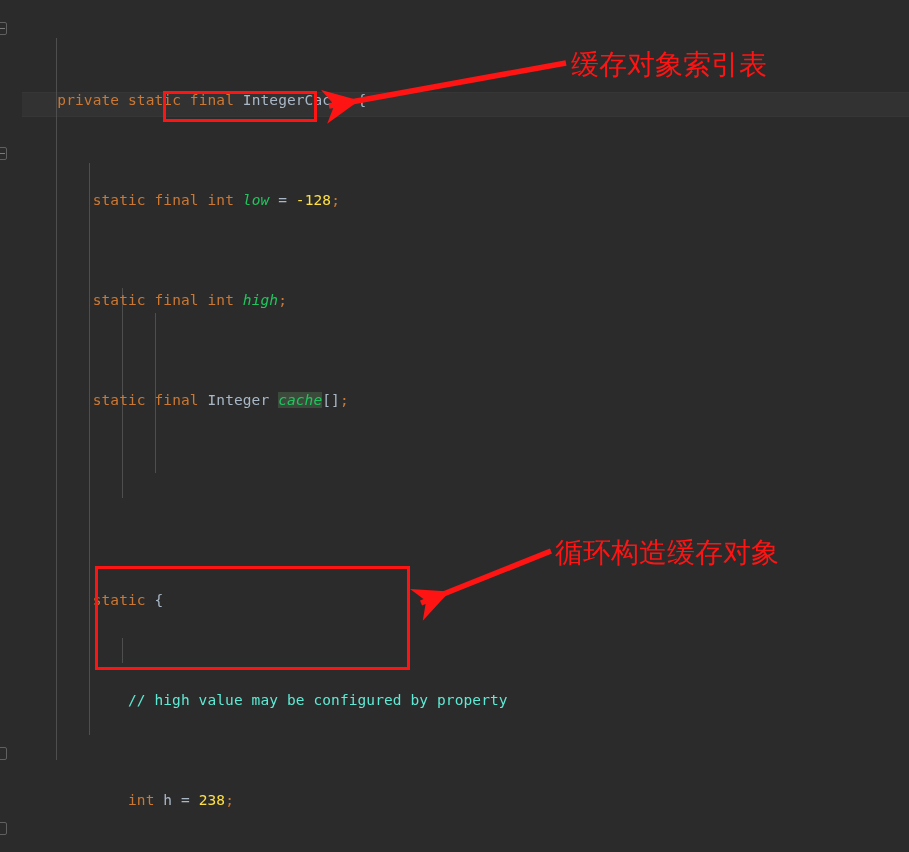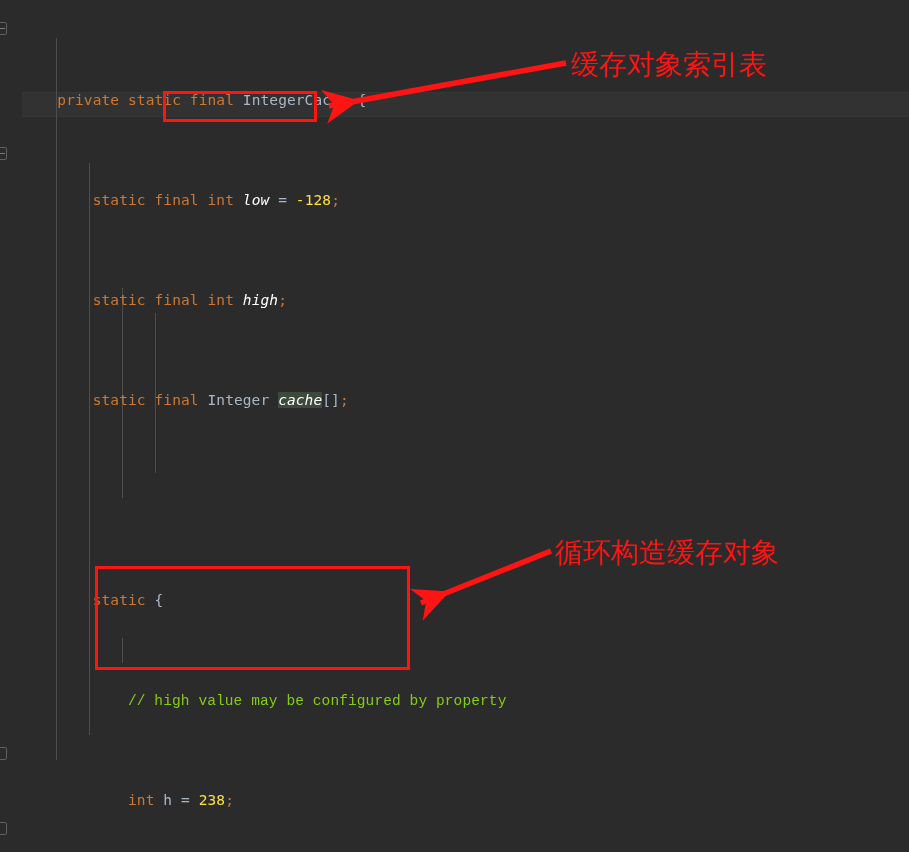--- a/index.html
+++ b/index.html
@@ -73,22 +73,22 @@
   
   .iguide {
     position: absolute;
     width: 1px;
     background: #4e4e4e;
   }
 
   
   .kw   { color: #cc7832; }
   .num  { color: #fde047; }
-  .cmt  { color: #84cc16; font-family: Liberation Mono, monospace; }
-  .fld  { color: #ffffff; font-style: italic; }
+  .cmt  { color: #5eead4; }
+  .fld  { color: #22c55e; font-style: italic; }
   .semi { color: #cc7832; }
   .txt  { color: #a9b7c6; }
   .cls  { color: #a9b7c6; margin-top: 32px; }
   .hl-read  { background: #3c4a3c; }
 
   
   .overlay {
     position: absolute;
     left: 0; top: 0;
     width: 909px; height: 852px;

